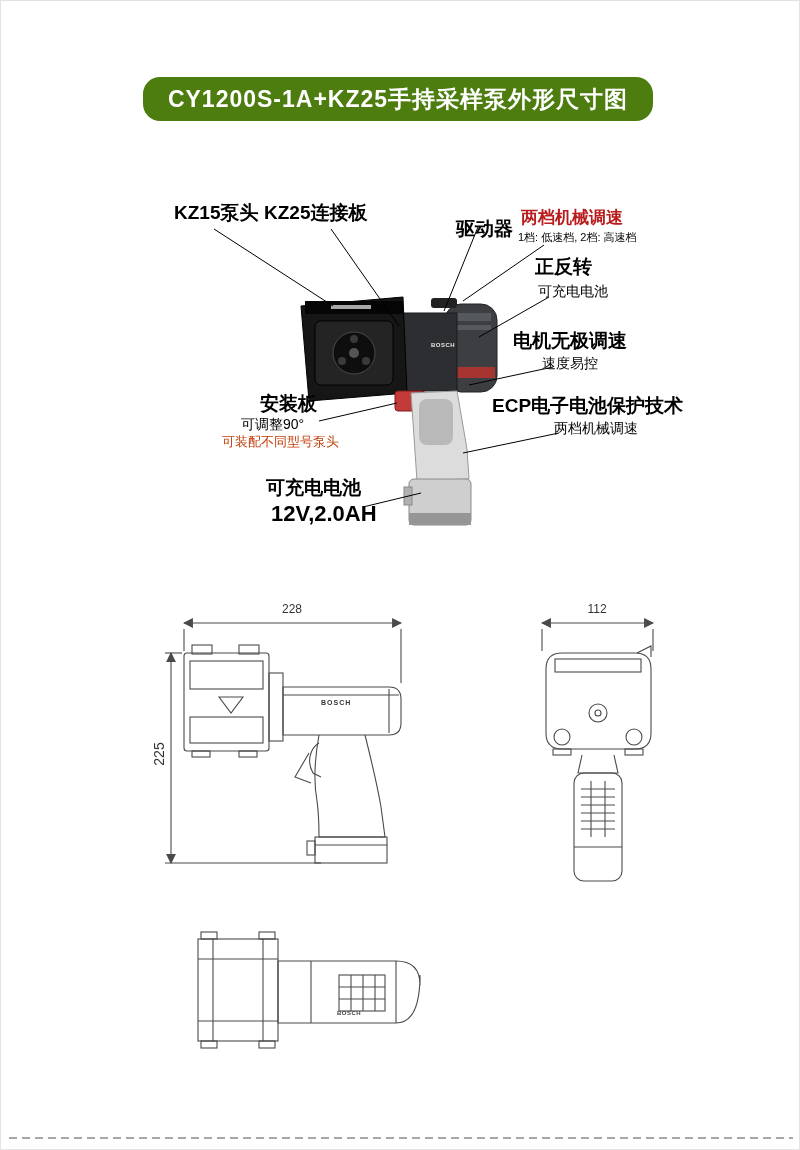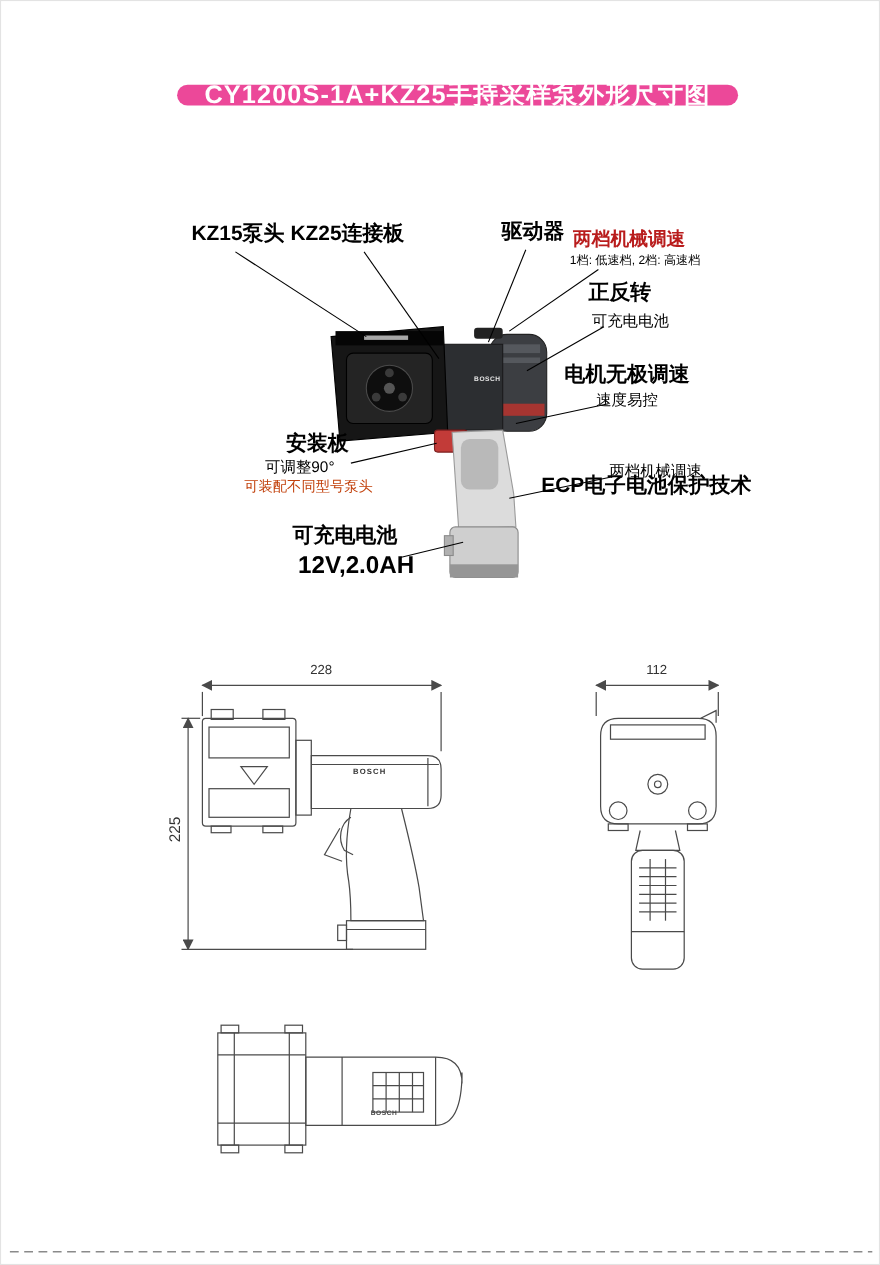--- a/index.html
+++ b/index.html
@@ -3,22 +3,22 @@
 <meta charset="utf-8">
 <style>
   html,body { margin:0; padding:0; background:#ffffff; }
   .page {
     position:relative; width:800px; height:1150px; background:#ffffff;
     font-family:"Liberation Sans", sans-serif; overflow:hidden;
     border:1px solid #e3e3e3; box-sizing:border-box;
   }
   .art { position:absolute; left:0; top:0; width:800px; height:1150px; }
   .banner {
-    position:absolute; left:160px; top:76px; width:510px; height:19px;
-    border-radius:17px; background:#ec4899; color:#ffffff;
+    position:absolute; left:142px; top:76px; width:510px; height:44px;
+    border-radius:17px; background:#4d7c0f; color:#ffffff;
     display:flex; align-items:center; justify-content:center;
     font-size:23px; font-weight:bold; letter-spacing:1px; white-space:nowrap;
   }
   .cap  { position:absolute; font-size:19px; font-weight:bold; color:#000; white-space:nowrap; line-height:1.1; }
   .capm { position:absolute; font-size:17px; font-weight:bold; color:#b91c1c; white-space:nowrap; line-height:1.1; }
   .sub  { position:absolute; font-size:14px; color:#000; white-space:nowrap; line-height:1.1; }
   .sub2 { position:absolute; font-size:13px; color:#c2410c; white-space:nowrap; line-height:1.1; }
   .tiny { position:absolute; font-size:11px; color:#000; white-space:nowrap; line-height:1.1; }
   .dim  { position:absolute; font-size:12px; color:#333; width:44px; text-align:center; white-space:nowrap; }
   .dimv { position:absolute; font-size:14px; color:#333; width:44px; text-align:center; white-space:nowrap; transform:rotate(-90deg); }
@@ -168,32 +168,32 @@
 
     <line x1="8" y1="1137" x2="792" y2="1137" stroke="#8a8a8a" stroke-width="1.4" stroke-dasharray="8 5"></line>
   </svg>
 
   <div class="banner">
     <span>CY1200S-1A+KZ25手持采样泵外形尺寸图</span>
   </div>
 
   <div class="cap" style="left:173px; top:202px;">KZ15泵头</div>
   <div class="cap" style="left:263px; top:202px;">KZ25连接板</div>
-  <div class="cap" style="left:455px; top:200px;font-family:Liberation Serif, serif;">驱动器</div>
+  <div class="cap" style="left:455px; top:218px;font-family:Liberation Serif, serif;">驱动器</div>
 
   <div class="capm" style="left:520px; top:208px;">两档机械调速</div>
   <div class="tiny" style="left:517px; top:230px;">1档: 低速档, 2档: 高速档</div>
 
   <div class="cap" style="left:534px; top:256px;">正反转</div>
   <div class="sub" style="left:537px; top:283px;">可充电电池</div>
 
   <div class="cap" style="left:512px; top:330px;">电机无极调速</div>
   <div class="sub" style="left:541px; top:355px;">速度易控</div>
 
-  <div class="cap" style="left:491px; top:395px;margin-top:36px;">ECP电子电池保护技术</div>
+  <div class="cap" style="left:491px; top:395px;">ECP电子电池保护技术</div>
   <div class="sub" style="left:553px; top:420px;">两档机械调速</div>
 
   <div class="cap" style="left:259px; top:393px;">安装板</div>
   <div class="sub" style="left:240px; top:416px;">可调整90°</div>
   <div class="sub2" style="left:221px; top:434px;">可装配不同型号泵头</div>
 
   <div class="cap" style="left:265px; top:477px;">可充电电池</div>
   <div class="cap" style="left:270px; top:501px; font-size:22px;">12V,2.0AH</div>
 
   <div class="dim" style="left:269px; top:601px;">228</div>

